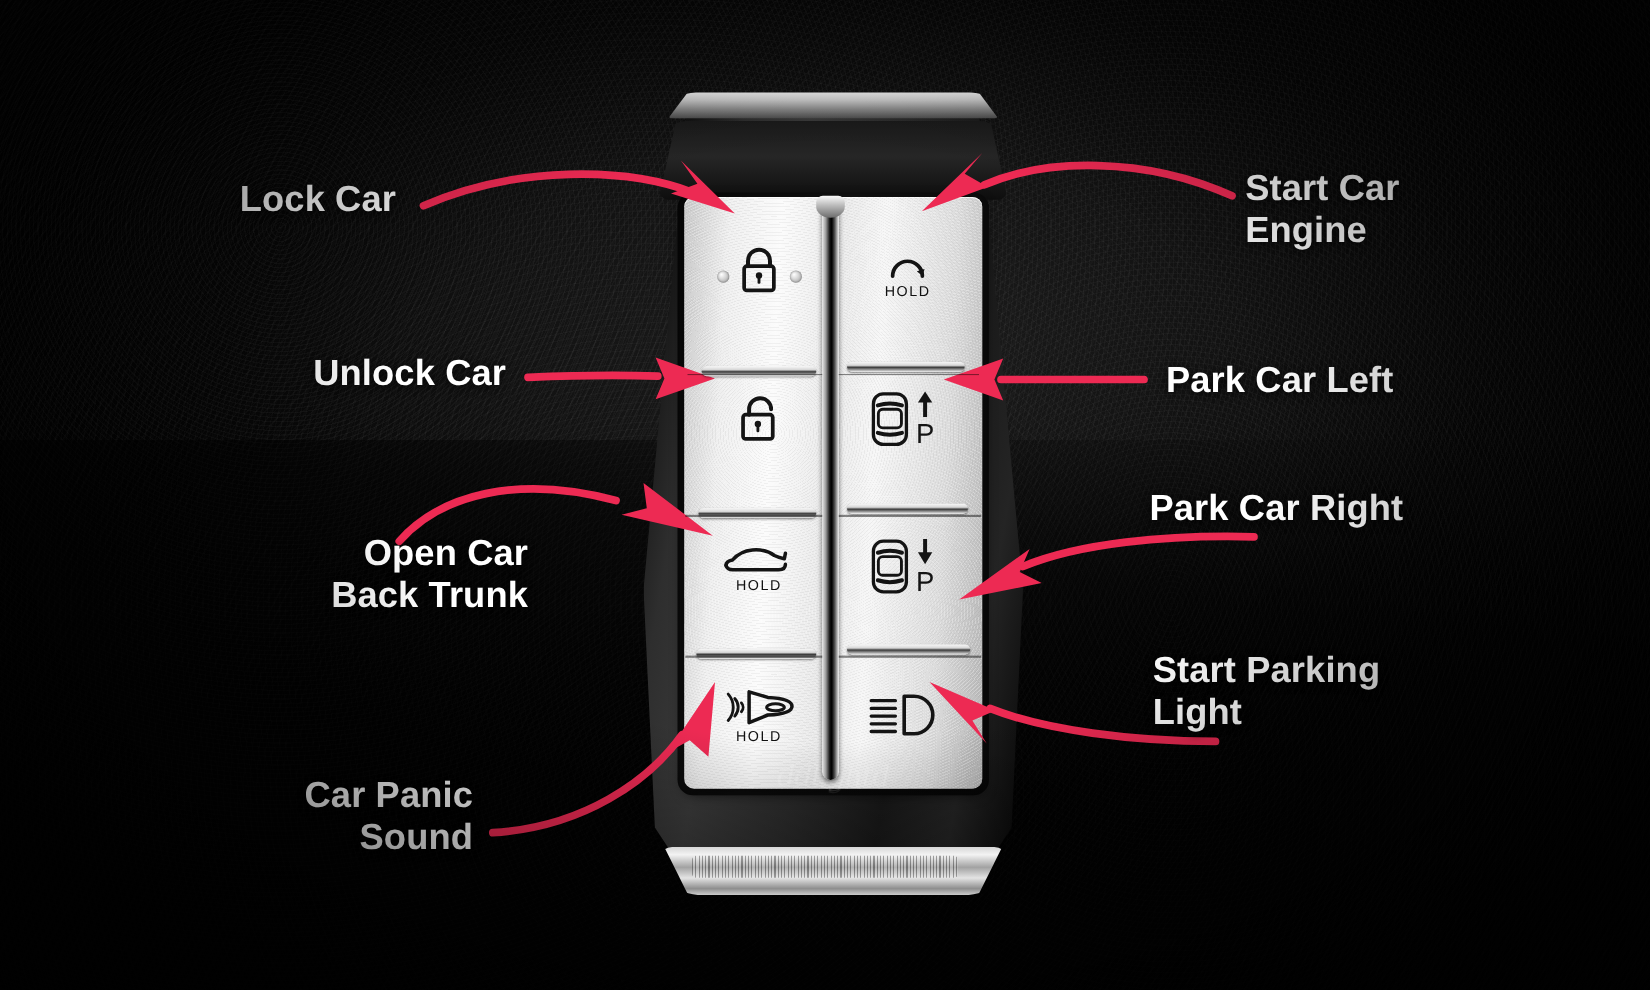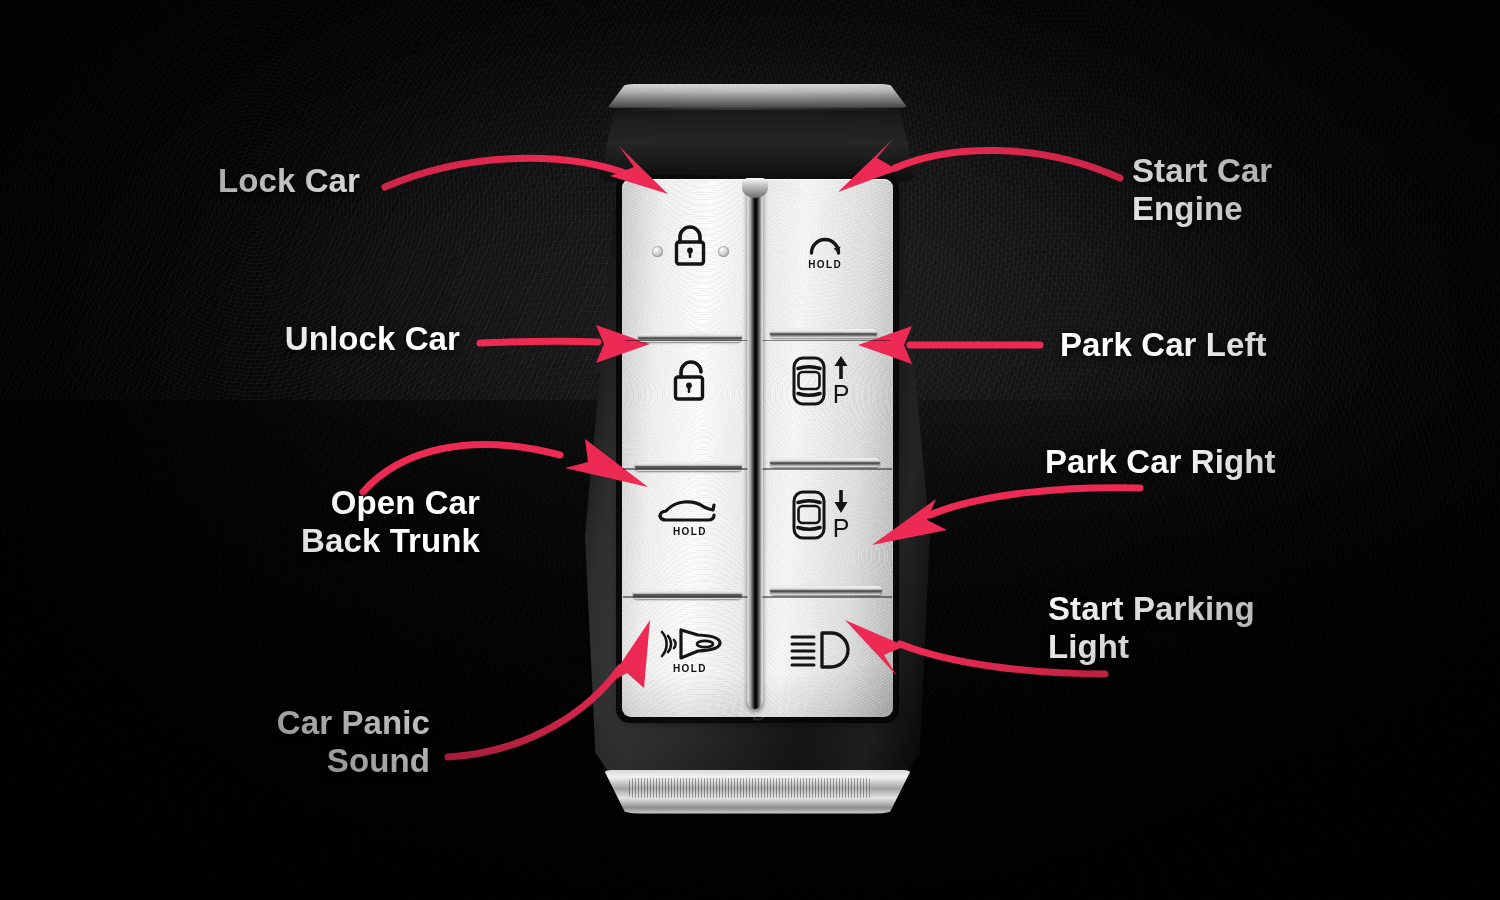--- a/index.html
+++ b/index.html
@@ -99,21 +99,21 @@
       repeating-radial-gradient(circle at 70% 70%, rgba(255,255,255,.5) 0 .6px, transparent .6px 2.6px);
     opacity:.55;
   }
   .btn{
     position:relative;
     display:flex;align-items:center;justify-content:center;
     flex-direction:column;
   }
   .btn .ic{position:relative;z-index:3;display:flex;flex-direction:column;align-items:center;}
   .hold{
-    font-size:10px;font-weight:700;letter-spacing:1.4px;color:#111;
+    font-size:13px;font-weight:400;letter-spacing:1.4px;color:#111;
     margin-top:1px;line-height:1;
   }
   
   .groove{
     position:absolute;z-index:4;height:9px;border-radius:5px;
     background:linear-gradient(180deg,#f7f7f7 0%,#d6d6d6 35%,#3b3b3b 55%,#9b9b9b 80%,#efefef 100%);
     box-shadow:0 1px 2px rgba(0,0,0,.45);
   }
   .hl{position:absolute;z-index:4;height:1.5px;background:rgba(0,0,0,.45);}
   

